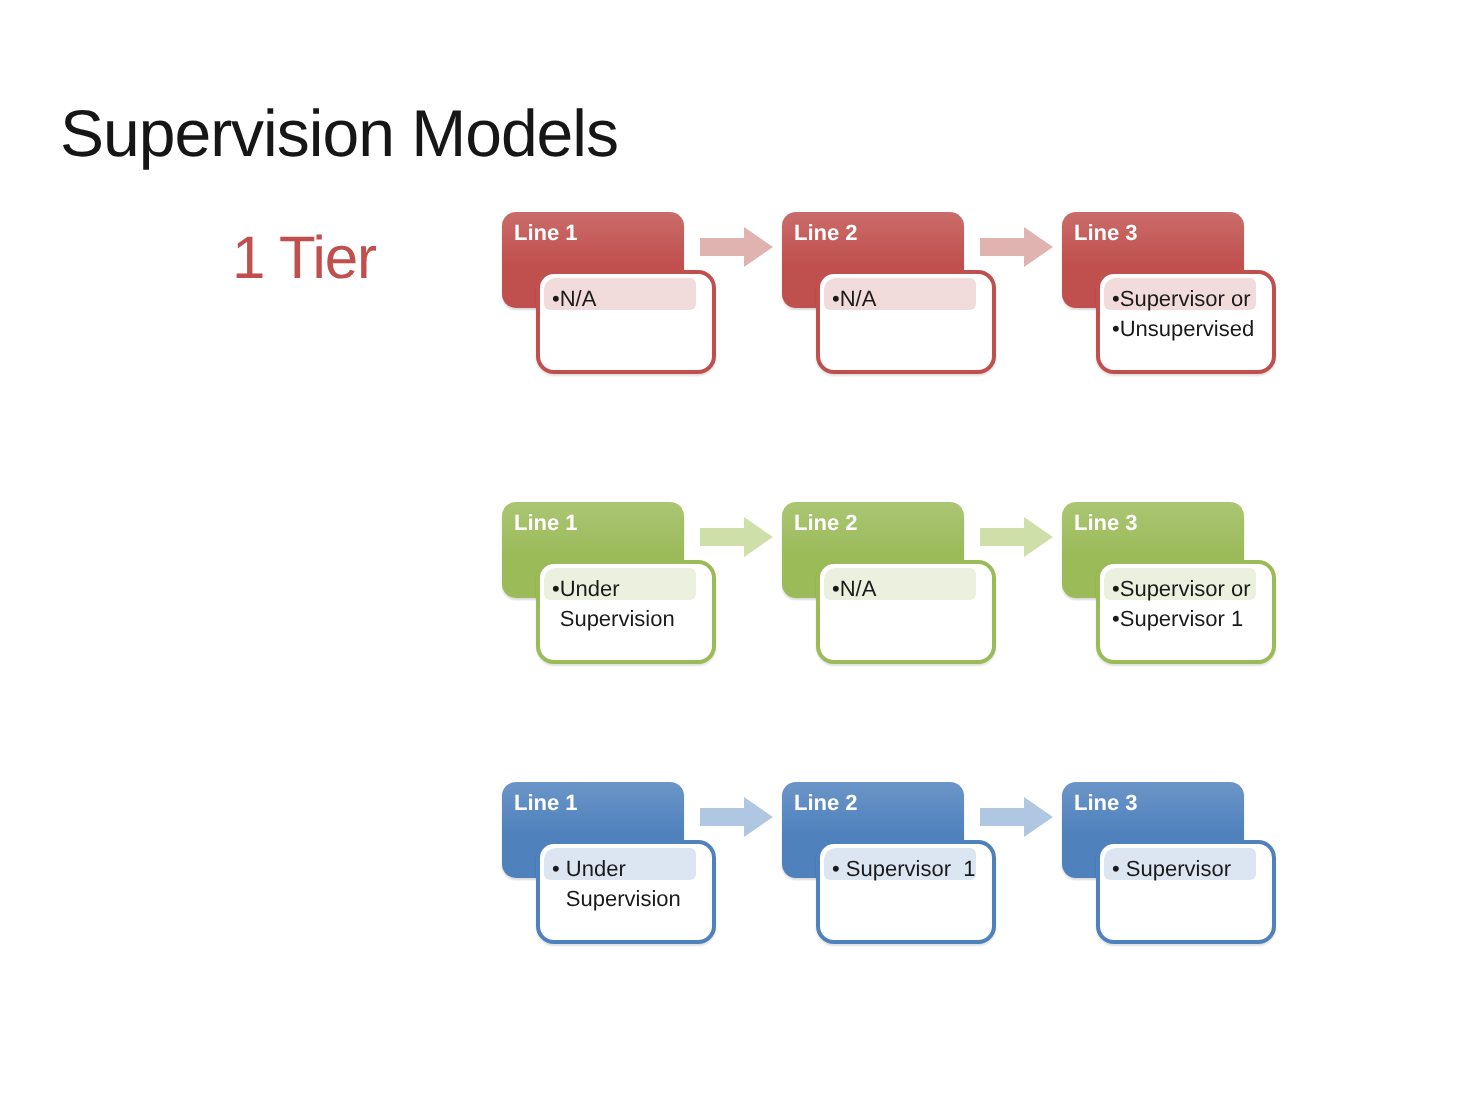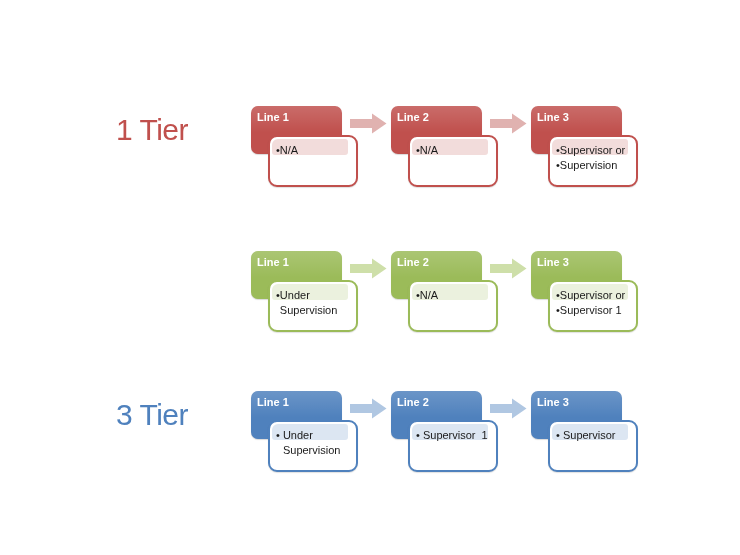--- a/index.html
+++ b/index.html
@@ -31,20 +31,21 @@
   .bt{white-space:pre-wrap;}
 
   .arrow{position:absolute;top:7px;width:37px;height:21px;display:block;}
   .a0{left:302px}.a1{left:442px}
 </style>
 </head>
 <body>
 
 <div class="slide" style="background-color: rgb(255, 255, 255);">
 
+  <h1 class="title">Supervision Models</h1>
 
   <div class="tier-row" style="top:106px">
     <div class="tier-label" style="color: rgb(192, 80, 77);">1 Tier</div>
 
     <div class="group c0">
       <div class="hdr" style="background-color: rgb(192, 80, 77);">
         <span class="hdr-label">Line 1</span>
       </div>
       <div class="panel" style="border-color: rgb(192, 80, 77);">
         <div class="band" style="background-color: rgb(242, 220, 219);"></div>
@@ -86,21 +87,21 @@
       </div>
       <div class="panel" style="border-color: rgb(192, 80, 77);">
         <div class="band" style="background-color: rgb(242, 220, 219);"></div>
         <div class="bullets">
           <div class="bullet">
             <span class="mk">•</span>
             <span class="bt">Supervisor or</span>
           </div>
           <div class="bullet">
             <span class="mk">•</span>
-            <span class="bt">Supervision</span>
+            <span class="bt">Unsupervised</span>
           </div>
         </div>
       </div>
     </div>
   </div>
 
   <div class="tier-row" style="top:251px">
 
     <div class="group c0">
       <div class="hdr" style="background-color: rgb(155, 187, 89);">
@@ -154,21 +155,20 @@
           <div class="bullet">
             <span class="mk">•</span>
             <span class="bt">Supervisor 1</span>
           </div>
         </div>
       </div>
     </div>
   </div>
 
   <div class="tier-row" style="top:391px">
-    <div class="tier-label" style="color: rgb(79, 129, 189);">3 Tier</div>
 
     <div class="group c0">
       <div class="hdr" style="background-color: rgb(79, 129, 189);">
         <span class="hdr-label">Line 1</span>
       </div>
       <div class="panel" style="border-color: rgb(79, 129, 189);">
         <div class="band" style="background-color: rgb(220, 230, 242);"></div>
         <div class="bullets">
           <div class="bullet">
             <span class="mk">• </span>

